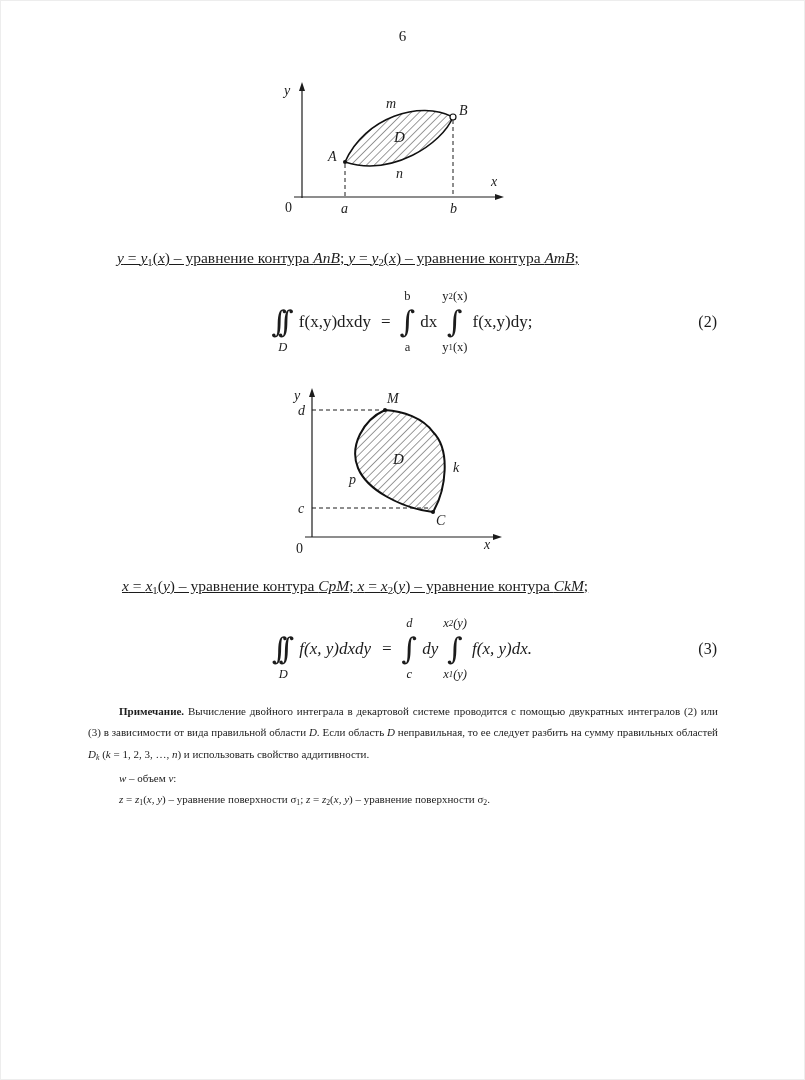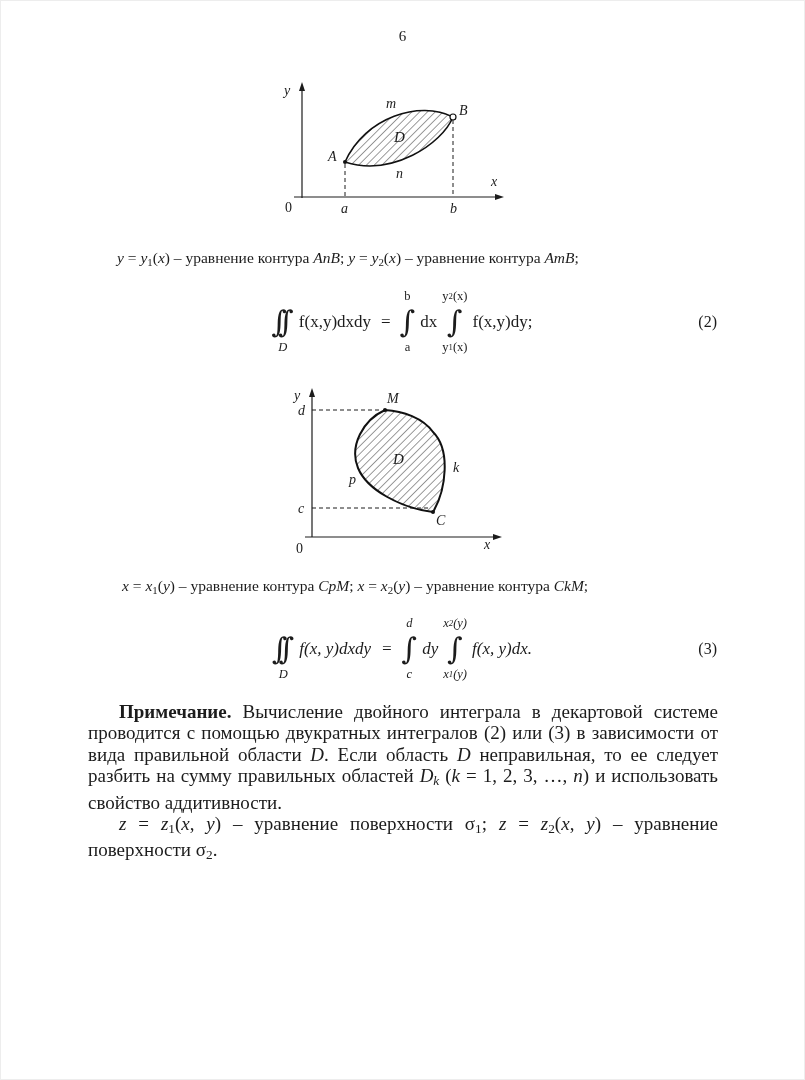--- a/index.html
+++ b/index.html
@@ -6,21 +6,21 @@
   .page{
     position:relative;width:805px;height:1080px;background:#fff;
     font-family:"Liberation Serif","DejaVu Serif",serif;color:#1c1c1c;
     overflow:hidden;box-shadow:inset 0 0 0 1px #ededed;
   }
   .abs{position:absolute;}
   .em{font-style:italic;}
   .bold{font-weight:700;}
   .sub{vertical-align:-0.25em;font-size:0.7em;}
   .page-number{top:28px;left:0;width:100%;text-align:center;font-size:15px;}
-  .caption{font-size:15.5px;white-space:nowrap;}
+  .caption{font-size:15.5px;white-space:nowrap;text-decoration:underline;}
   #caption1{left:117px;top:249px;}
   #caption2{left:122px;top:577px;}
 
   
   .formula-row{position:absolute;left:0;width:100%;display:flex;justify-content:center;}
   .formula{display:flex;align-items:center;font-size:17px;}
   .expr{margin:12px 3px;white-space:nowrap;}
   .eq{margin:0 7px;}
   .intcol{display:flex;flex-direction:column;align-items:center;margin:0 2px;}
   .lim{height:17px;display:flex;align-items:center;justify-content:center;
@@ -42,21 +42,21 @@
   .svgtxt{font-family:"Liberation Serif","DejaVu Serif",serif;font-size:14px;
           font-style:italic;fill:#1c1c1c;}
   .rm{font-style:normal;}
   .big{font-size:15px;}
   .axis{stroke:#1c1c1c;stroke-width:1.2;fill:none;}
   .dash{stroke:#1c1c1c;stroke-width:1;stroke-dasharray:4 3;fill:none;}
   .region-shape1{fill:url(#hatch1);stroke:#111;stroke-width:1.6;}
   .region-shape2{fill:url(#hatch2);stroke:#111;stroke-width:2;}
 
   
-  .bodytext{left:88px;top:701px;width:630px;font-size:19px;line-height:21.3px;}
+  .bodytext{left:88px;top:701px;width:630px;font-size:11px;line-height:21.3px;}
   .bodytext p{margin:0;text-align:justify;}
   .indent{text-indent:31px;}
 </style>
 </head>
 <body>
 
 <div class="page">
 
   <div class="abs page-number">6</div>
 
@@ -189,16 +189,17 @@
             <span class="em">(y)</span>
           </span>
       </div>
       <span class="expr">f(x, y)dx.</span>
     </div>
     <span class="eq-tag">(3)</span>
   </div>
 
   <div class="abs bodytext">
     <p class="indent"><span class="bold">Примечание.</span><span> Вычисление двойного интеграла в декартовой системе проводится с помощью двукратных интегралов (2) или (3) в зависимости от вида правильной области </span><span class="em">D</span><span>. Если область </span><span class="em">D</span><span> неправильная, то ее следует разбить на сумму правильных областей </span><span class="em">D</span><span class="em sub">k</span><span> (</span><span class="em">k</span><span> = 1, 2, 3, …, </span><span class="em">n</span><span>) и использовать свойство аддитивности.</span></p>
+    <p class="indent"><span class="em">w</span><span> – объем </span><span class="em">v</span><span>:</span></p>
     <p class="indent"><span class="em">z</span><span> = </span><span class="em">z</span><span class="sub">1</span><span>(</span><span class="em">x</span><span>, </span><span class="em">y</span><span>) – уравнение поверхности </span><span>σ</span><span class="sub">1</span><span>; </span><span class="em">z</span><span> = </span><span class="em">z</span><span class="sub">2</span><span>(</span><span class="em">x</span><span>, </span><span class="em">y</span><span>) – уравнение поверхности </span><span>σ</span><span class="sub">2</span><span>.</span></p>
   </div>
 
 </div>
 
 </body></html>

